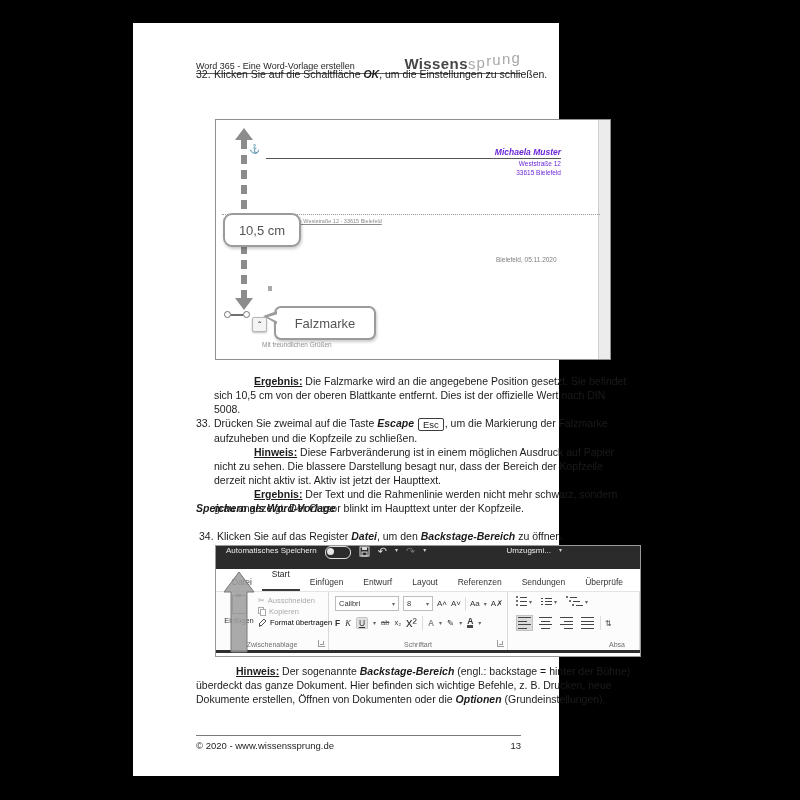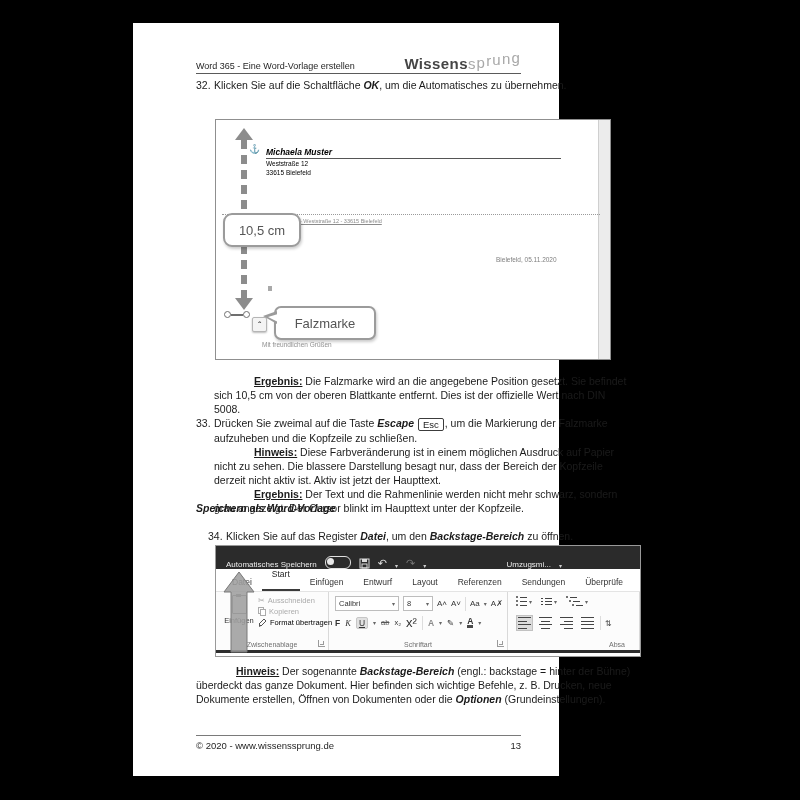--- a/index.html
+++ b/index.html
@@ -25,41 +25,41 @@
   .heading{font-weight:bold;font-style:italic;}
 
   
   .shot1{position:absolute;left:82px;top:96px;width:394px;height:239px;border:1px solid #8f8f8f;background:#fff;}
   .scrollstrip{position:absolute;right:0;top:0;bottom:0;width:11px;background:#ececec;border-left:1px solid #cfcfcf;}
   .varrow{position:absolute;left:19px;top:8px;width:18px;}
   .varrow .tri-up{width:0;height:0;border-left:9px solid transparent;border-right:9px solid transparent;border-bottom:12px solid #8c8c8c;}
   .varrow .shaft{margin-left:6px;width:6px;height:158px;background:repeating-linear-gradient(to bottom,#8c8c8c 0 9px,transparent 9px 15px);}
   .varrow .tri-dn{width:0;height:0;border-left:9px solid transparent;border-right:9px solid transparent;border-top:12px solid #8c8c8c;}
   .anchor{position:absolute;left:33px;top:24px;font-size:9px;color:#9c9c9c;}
-  .addr{position:absolute;left:50px;top:27px;width:295px;text-align:left;color:#000000;}
+  .addr{position:absolute;left:50px;top:27px;width:295px;text-align:right;color:#6d28d9;}
   .addr .nm{font-size:8.5px;font-weight:bold;font-style:italic;border-bottom:1.5px solid #555;padding-bottom:1px;}
   .addr .ln{font-size:6.5px;line-height:9px;}
   .dotline{position:absolute;left:6px;width:378px;top:94px;border-top:1px dotted #9a9a9a;}
   .smline{position:absolute;left:76px;top:98px;font-size:5.5px;color:#8a8a8a;text-decoration:underline;white-space:nowrap;}
   .callout{position:absolute;background:#fff;border:2px solid #9b9b9b;border-radius:9px;box-shadow:1px 2px 3px rgba(0,0,0,.2);display:flex;align-items:center;justify-content:center;font-size:13px;color:#555;}
   .c105{left:7px;top:93px;width:74px;height:30px;}
   .cfalz{left:58px;top:186px;width:98px;height:30px;border-radius:7px;}
   .tail-out{position:absolute;left:-13px;top:3px;width:0;height:0;border-top:5px solid transparent;border-bottom:8px solid transparent;border-right:14px solid #9b9b9b;}
   .tail-in{position:absolute;left:-8px;top:6px;width:0;height:0;border-top:3px solid transparent;border-bottom:5px solid transparent;border-right:10px solid #fff;}
   .dateline{position:absolute;left:280px;top:136px;font-size:6.5px;color:#7f7f7f;}
   .handlemark{position:absolute;left:52px;top:166px;width:4px;height:5px;background:#a9a9a9;}
   .handles{position:absolute;left:8px;top:191px;display:flex;align-items:center;}
   .handles .cir{width:5px;height:5px;border:1.5px solid #6f6f6f;border-radius:50%;background:#fff;}
   .handles .bar{width:12px;height:2px;background:#6f6f6f;}
   .caretbox{position:absolute;left:36px;top:197px;width:13px;height:13px;border:1px solid #b5b5b5;background:#f4f4f4;box-shadow:0 1px 2px #bbb;display:flex;align-items:center;justify-content:center;font-size:9px;font-weight:bold;color:#333;border-radius:2px;}
   .closing{position:absolute;left:46px;top:221px;font-size:6.5px;color:#8f8f8f;}
 
   
   .shot2{position:absolute;left:82px;top:522px;width:424px;height:110px;border:1px solid #999;background:#fff;overflow:hidden;}
-  .tbar{height:23px;background:#2b2b2b;color:#ececec;display:flex;align-items:flex-end;gap:8px;padding:0 10px;font-size:8px;}
+  .tbar{height:23px;background:#2b2b2b;color:#ececec;display:flex;align-items:flex-start;gap:8px;padding:0 10px;font-size:8px;}
   .toggle{width:24px;height:11px;border:1px solid #e0e0e0;border-radius:6px;position:relative;flex:0 0 auto;}
   .toggle .knob{position:absolute;left:1px;top:1px;width:7px;height:7px;border-radius:50%;background:#e8e8e8;}
   .tico{font-size:11px;line-height:1;color:#e0e0e0;}
   .tico.dim{color:#767676;}
   .tcaret{font-size:6px;color:#cfcfcf;}
   .tspacer{flex:1;}
   .tabs{height:22px;display:flex;align-items:flex-end;padding:0 6px;white-space:nowrap;overflow:hidden;background:#fff;}
   .tab{padding:3px 10px 4px;font-size:8.5px;color:#333;}
   .tab.active{color:#1d1d1d;border-bottom:2.5px solid #3a3a3a;padding-bottom:10px;}
   .rbody{height:58px;background:#fcfcfc;display:flex;position:relative;border-top:1px solid #e4e4e4;}
@@ -109,22 +109,22 @@
 
 <div class="sheet">
 
   <div class="pg-header">
     <span class="title">Word 365 - Eine Word-Vorlage erstellen</span>
     <span class="logo">
       <span class="p1">Wissens</span><span class="p2"><span style="display:inline-block;transform:translateY(0px)">s</span><span style="display:inline-block;transform:translateY(-1.3px)">p</span><span style="display:inline-block;transform:translateY(-2.6px)">r</span><span style="display:inline-block;transform:translateY(-3.9000000000000004px)">u</span><span style="display:inline-block;transform:translateY(-5.2px)">n</span><span style="display:inline-block;transform:translateY(-6.5px)">g</span></span>
     </span>
   </div>
 
-  <div class="para hang" style="left:63px;top:55px;width:438px;">
-    <span class="num">32.</span><span>Klicken Sie auf die Schaltfläche </span><span class="bi">OK</span><span>, um die Automatisches zu übernehmen.</span>
+  <div class="para hang" style="left:63px;top:44px;width:438px;">
+    <span class="num">32.</span><span>Klicken Sie auf die Schaltfläche </span><span class="bi">OK</span><span>, um die Einstellungen zu schließen.</span>
   </div>
 
   <div class="shot1">
     <div class="scrollstrip"></div>
 
     <div class="varrow">
       <div class="tri-up"></div>
       <div class="shaft"></div>
       <div class="tri-dn"></div>
     </div>
@@ -172,21 +172,21 @@
     </div>
     <div class="ind">
       <span class="lbl">Hinweis:</span><span> Diese Farbveränderung ist in einem möglichen Ausdruck auf Papier nicht zu sehen. Die blassere Darstellung besagt nur, dass der Bereich der Kopfzeile derzeit nicht aktiv ist. Aktiv ist jetzt der Haupttext.</span>
     </div>
     <div class="ind">
       <span class="lbl">Ergebnis:</span><span> Der Text und die Rahmenlinie werden nicht mehr schwarz, sondern grau angezeigt. Der Cursor blinkt im Haupttext unter der Kopfzeile.</span>
     </div>
   </div>
 
   <div class="para heading" style="left:63px;top:478px;">Speichern als Word-Vorlage</div>
-  <div class="para hang" style="left:75px;top:492px;width:438px;">
+  <div class="para hang" style="left:66px;top:492px;width:438px;">
     <span class="num">34.</span><span>Klicken Sie auf das Register </span><span class="bi">Datei</span><span>, um den </span><span class="bi">Backstage-Bereich</span><span> zu öffnen.</span>
   </div>
 
   <div class="shot2">
     <div class="tbar">
       <span>Automatisches Speichern</span>
       <span class="toggle">
           <span class="knob"></span>
         </span>
       <svg width="11" height="11" viewBox="0 0 11 11">

